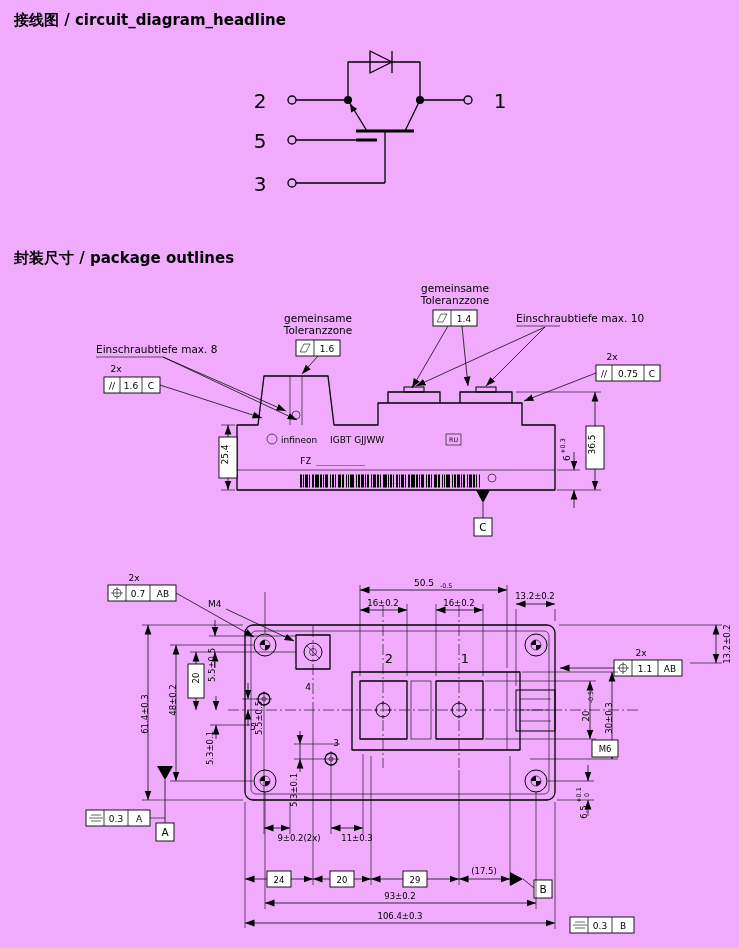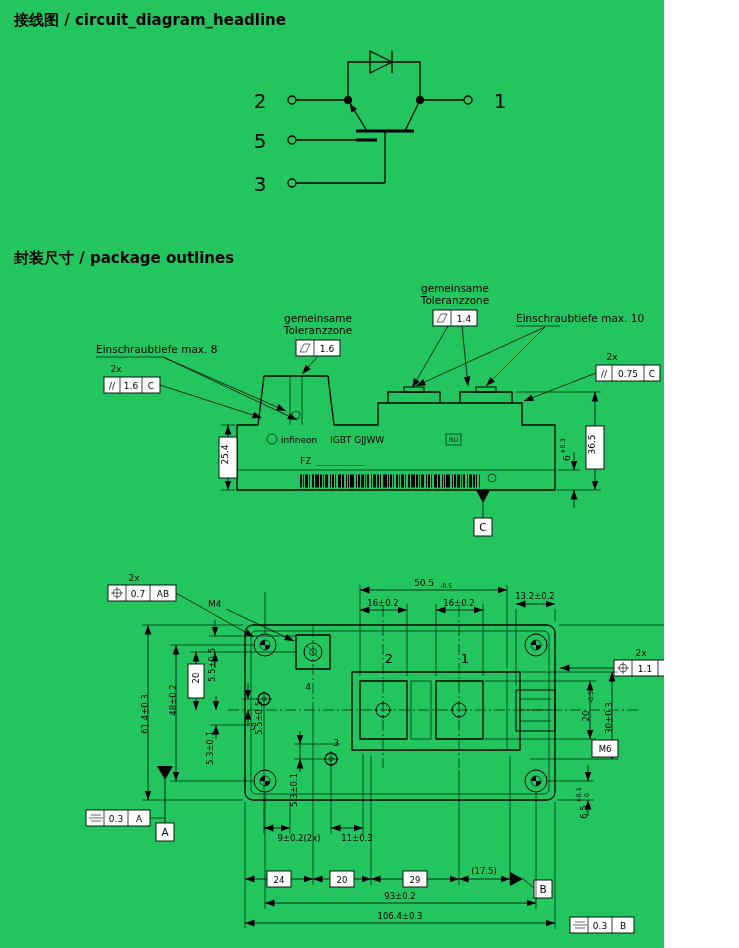--- a/index.html
+++ b/index.html
@@ -1,16 +1,16 @@
 <!DOCTYPE html>
 <html><head>
 <meta charset="utf-8">
 <style>
   html,body{margin:0;padding:0;background:#fff;}
-  .page{position:relative;width:664px;height:948px;background:#22c55e;overflow:hidden;}
+  .page{position:relative;width:739px;height:948px;background:#f0abfc;overflow:hidden;}
   svg{display:block;}
   text{font-family:"DejaVu Sans","Liberation Sans",sans-serif;fill:#000;}
   .tt{font-size:15px;font-weight:bold;}
   .t20{font-size:20px;}
   .t13{font-size:13px;}
   .t10{font-size:10.5px;}
   .t9{font-size:9px;}
   .t8{font-size:8.5px;}
   .t6{font-size:6.3px;}
   .mono{font-family:"DejaVu Sans Mono","Liberation Mono",monospace;font-size:9px;}

